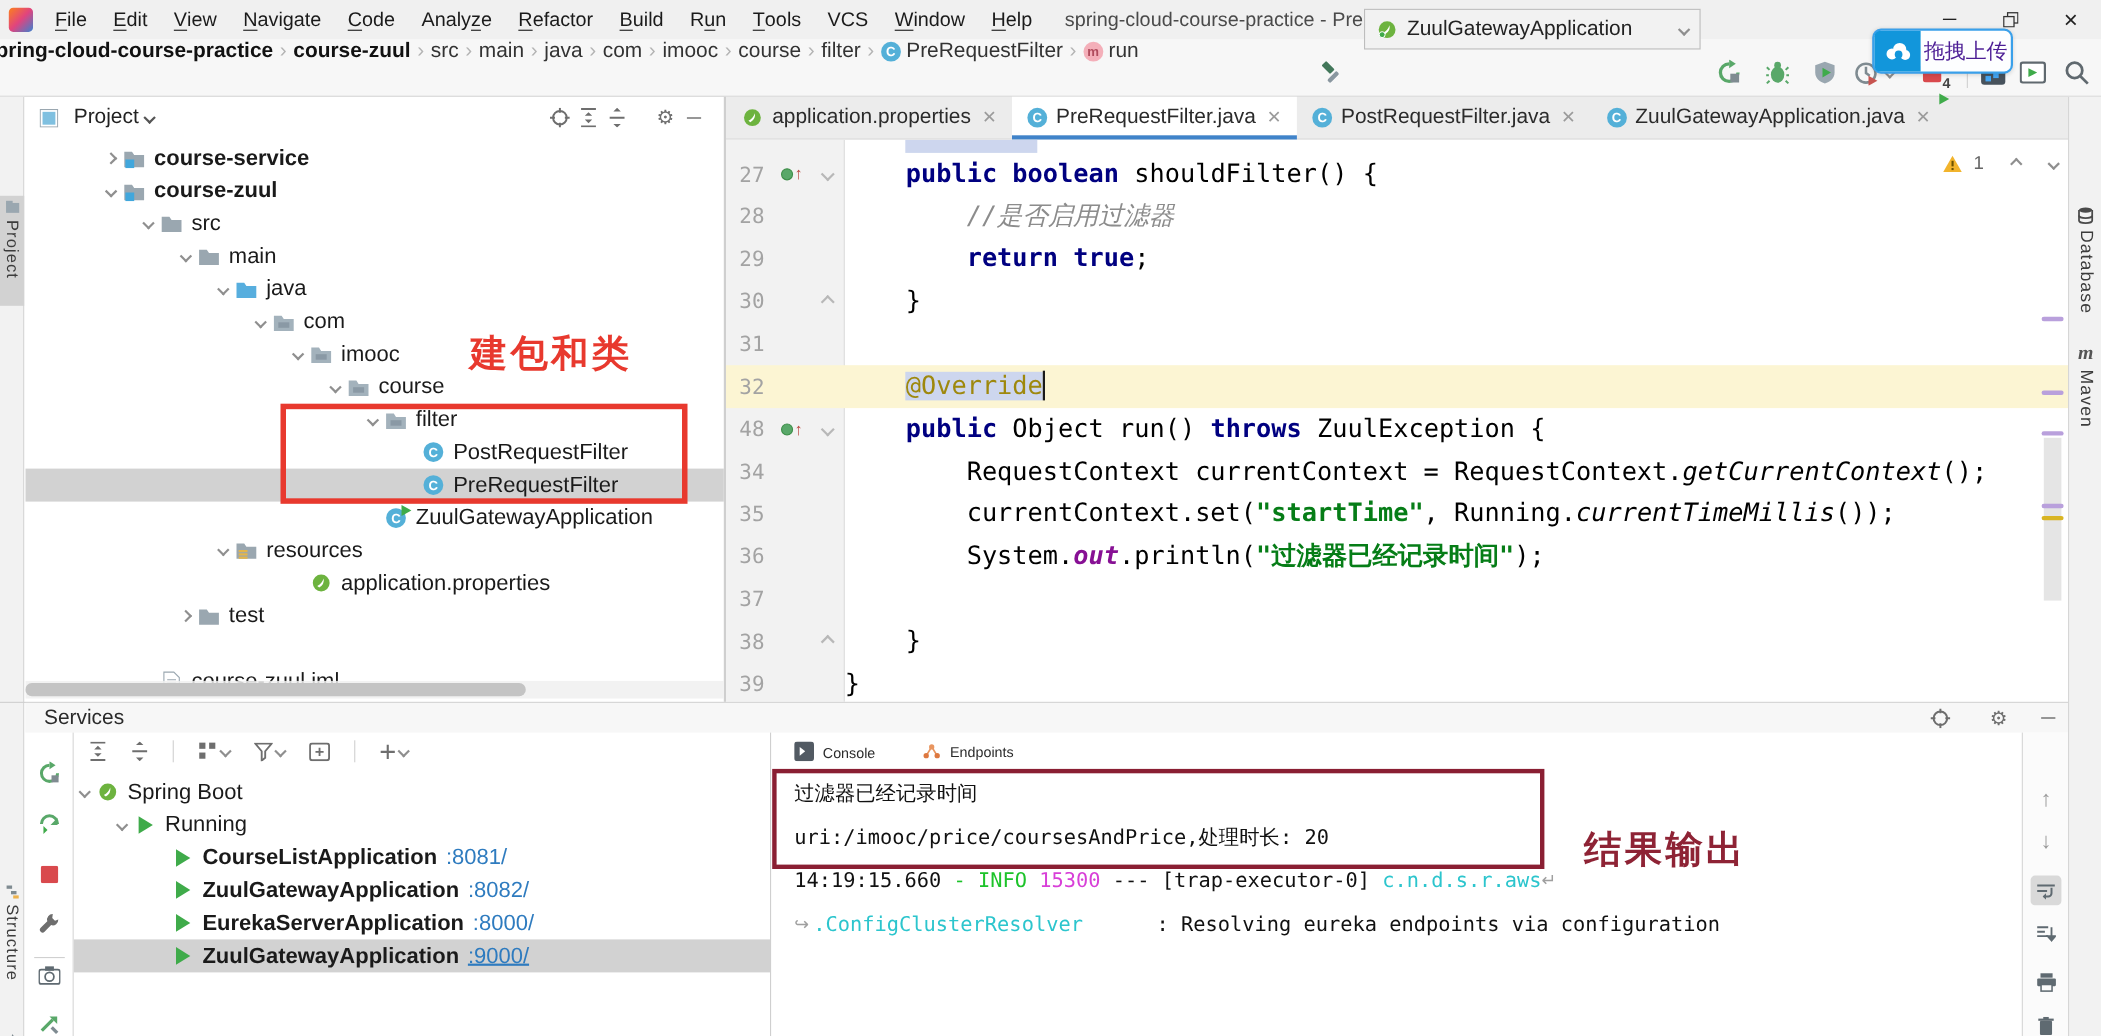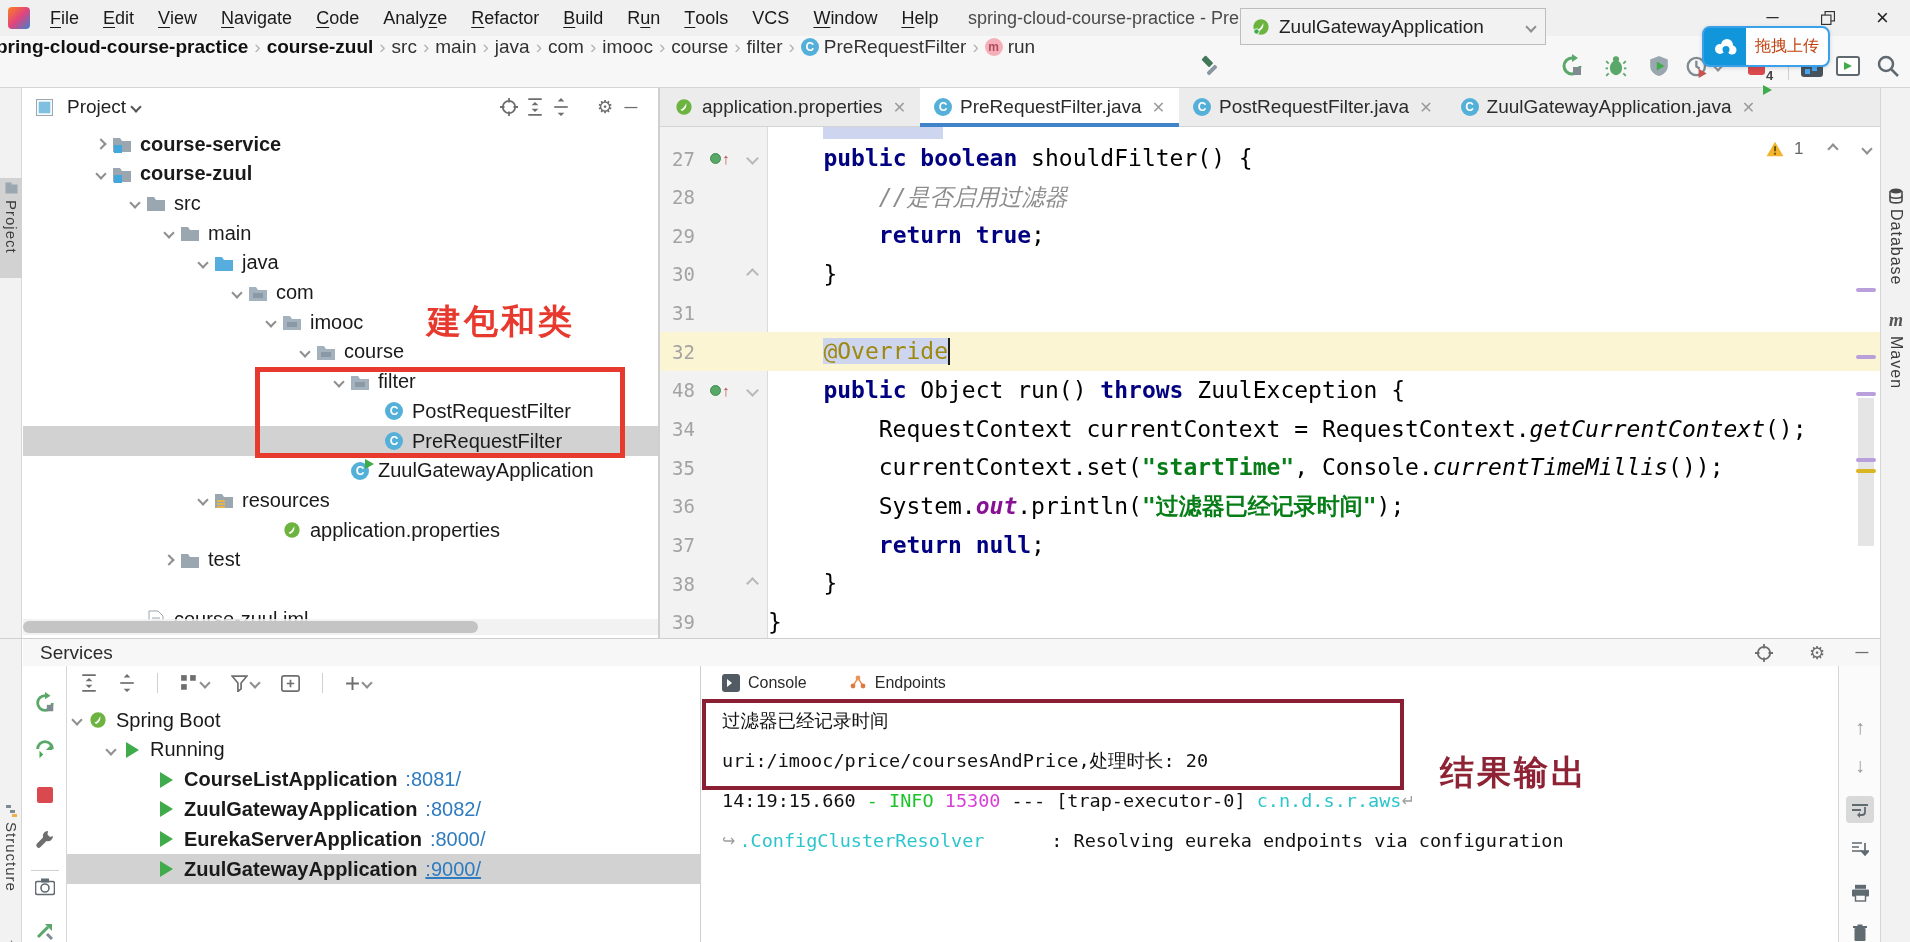--- a/index.html
+++ b/index.html
@@ -27,21 +27,21 @@
   #runconfig .lbl{font-size:19px;color:#222;flex:1}
   .chev{display:inline-block;width:8px;height:8px;border-right:2px solid #8f8f8f;border-bottom:2px solid #8f8f8f}
   .chev.down{transform:rotate(45deg)}
   .chev.right{transform:rotate(-45deg)}
   .tb-ic{position:absolute;top:52px;width:28px;height:28px;display:flex;align-items:center;justify-content:center}
   .vsep{position:absolute;width:1px;background:#d0d0d0}
   #stop-badge{position:absolute;left:1766px;top:68px;font-size:13px;color:#444;font-weight:bold}
   #upload-tip{position:absolute;left:1702px;top:26px;width:128px;height:41px;background:#fdfeff;border:2px solid #3aa0ea;
     border-radius:8px;display:flex;z-index:30;box-shadow:0 1px 4px rgba(0,0,0,.15)}
   #upload-tip .cl{width:42px;background:#1296db;border-radius:5px 0 0 5px;display:flex;align-items:center;justify-content:center}
-  #upload-tip .tx{flex:1;display:flex;align-items:center;justify-content:center;color:#c2410c;font-size:16px}
+  #upload-tip .tx{flex:1;display:flex;align-items:center;justify-content:center;color:#4c1d95;font-size:19px}
   
   #lstripe{position:absolute;left:0;top:88px;width:22px;height:854px;background:#f2f2f2;border-right:1px solid #d6d6d6}
   .vtab{position:absolute;left:0;width:22px;display:flex;flex-direction:column;align-items:center;gap:5px;padding-top:4px}
   .vtab .vt{writing-mode:vertical-rl;font-size:15px;color:#3c3c3c;letter-spacing:1px}
   #vtab-project{top:90px;height:100px;background:#d2d2d2}
   #rstripe{position:absolute;left:1880px;top:88px;width:30px;height:854px;background:#f2f2f2;border-left:1px solid #d6d6d6}
   #rstripe .vtab{width:30px}
   #rstripe .vt{font-size:16px}
   .mv{font-family:"Liberation Serif",serif;font-weight:bold;font-style:italic;font-size:18px;color:#555}
   
@@ -110,21 +110,21 @@
   #svc-toolbar .sep{width:1px;height:20px;background:#d0d0d0}
   #stree{position:absolute;left:67px;top:700px;width:633px;height:242px;overflow:hidden}
   .srow{position:absolute;left:0;width:633px;height:30px;display:flex;align-items:center;font-size:20px;color:#1a1a1a}
   .srow.sel-row{background:#d2d2d2}
   .srow .tlabel{margin-right:8px}
   .port{color:#2e7bbf}
   .port.u{text-decoration:underline}
   .play{display:inline-block;width:0;height:0;border-left:13px solid #3fab4a;border-top:8px solid transparent;border-bottom:8px solid transparent}
   
   #ctabs{position:absolute;left:702px;top:666px;height:34px;display:flex;align-items:center;padding-left:20px;gap:42px}
-  .ctab{display:flex;align-items:flex-start;gap:8px;font-size:16px;color:#2b2b2b}
+  .ctab{display:flex;align-items:flex-end;gap:8px;font-size:13px;color:#2b2b2b}
   #cout{position:absolute;left:702px;top:700px;width:1134px;height:242px;background:#fff;overflow:hidden}
   .cline{position:absolute;left:0;width:1134px;height:40px;display:flex;align-items:center;padding-left:20px;
     font-family:"DejaVu Sans Mono",monospace;font-size:18.5px;color:#111;white-space:pre}
   .grn{color:#1dc32a}.mag{color:#d83fd8}.cyn{color:#2cc5cd}
   .wrapmark{color:#9f9f9f;font-family:"Liberation Sans",sans-serif;margin-right:4px;font-size:16px}
   #redbox2{position:absolute;left:702px;top:699px;width:702px;height:91px;border:4px solid #8a1f33;z-index:20}
   #ann2{position:absolute;left:1440px;top:750px;font-size:34px;font-weight:bold;color:#8e2335;letter-spacing:3px;z-index:21}
   #crightcol{position:absolute;left:1838px;top:666px;width:42px;height:276px;border-left:1px solid #d6d6d6;background:#fbfbfb}
   #crightcol .cic{position:absolute;left:0;width:42px;height:26px;display:flex;align-items:center;justify-content:center;color:#9a9a9a}
   .wrapbox{background:#d9d9d9;border-radius:4px;width:28px !important;height:27px !important;left:7px !important}
@@ -619,33 +619,32 @@
         <div class="crow" style="top:282.62px">
           <span class="lnum">34</span>
           <span class="lic"></span>
           <span class="lfold"></span>
           <pre class="lcode"><span class="">        RequestContext currentContext = RequestContext.</span><span class="it">getCurrentContext</span><span class="">();</span></pre>
         </div>
         <div class="crow" style="top:321.28px">
           <span class="lnum">35</span>
           <span class="lic"></span>
           <span class="lfold"></span>
-          <pre class="lcode"><span class="">        currentContext.set(</span><span class="str">"startTime"</span><span class="">, Console.</span><span class="it">currentTimeMillis</span><span class="">());</span></pre>
+          <pre class="lcode"><span class="">        currentContext.set(</span><span class="str">"startTime"</span><span class="">, Running.</span><span class="it">currentTimeMillis</span><span class="">());</span></pre>
         </div>
         <div class="crow" style="top:359.93999999999994px">
           <span class="lnum">36</span>
           <span class="lic"></span>
           <span class="lfold"></span>
           <pre class="lcode"><span class="">        System.</span><span class="fld">out</span><span class="">.println(</span><span class="str">"过滤器已经记录时间"</span><span class="">);</span></pre>
         </div>
         <div class="crow" style="top:398.59999999999997px">
           <span class="lnum">37</span>
           <span class="lic"></span>
           <span class="lfold"></span>
-          <pre class="lcode"><span class="">        </span><span class="kw">return null</span><span class="">;</span></pre>
         </div>
         <div class="crow" style="top:437.26px">
           <span class="lnum">38</span>
           <span class="lic"></span>
           <span class="lfold">
             <span class="fold up"></span>
           </span>
           <pre class="lcode"><span class="">    }</span></pre>
         </div>
         <div class="crow" style="top:475.91999999999996px">

